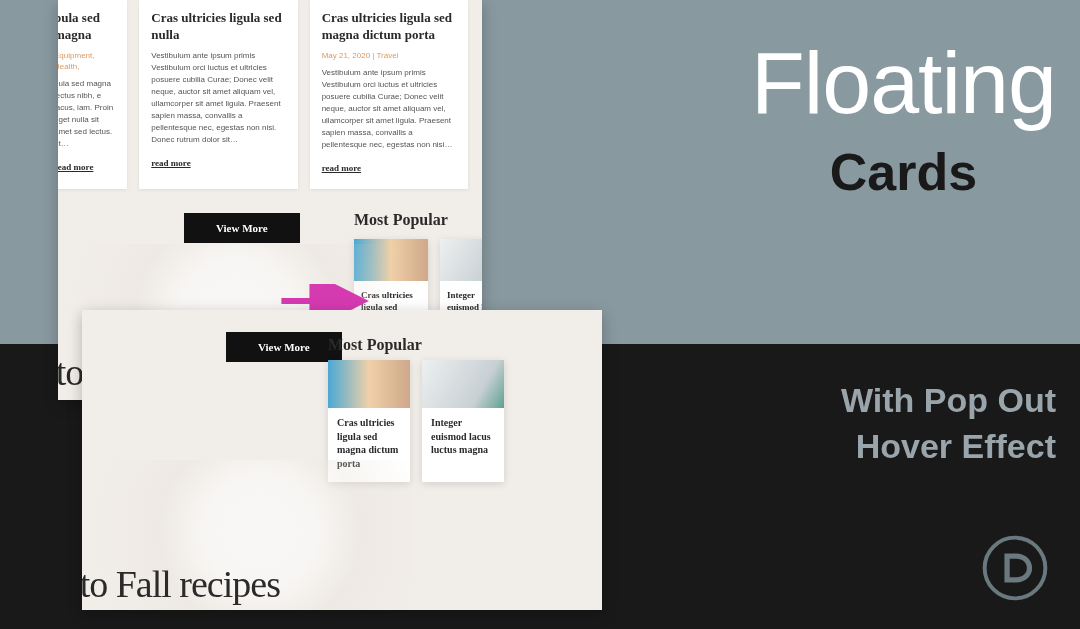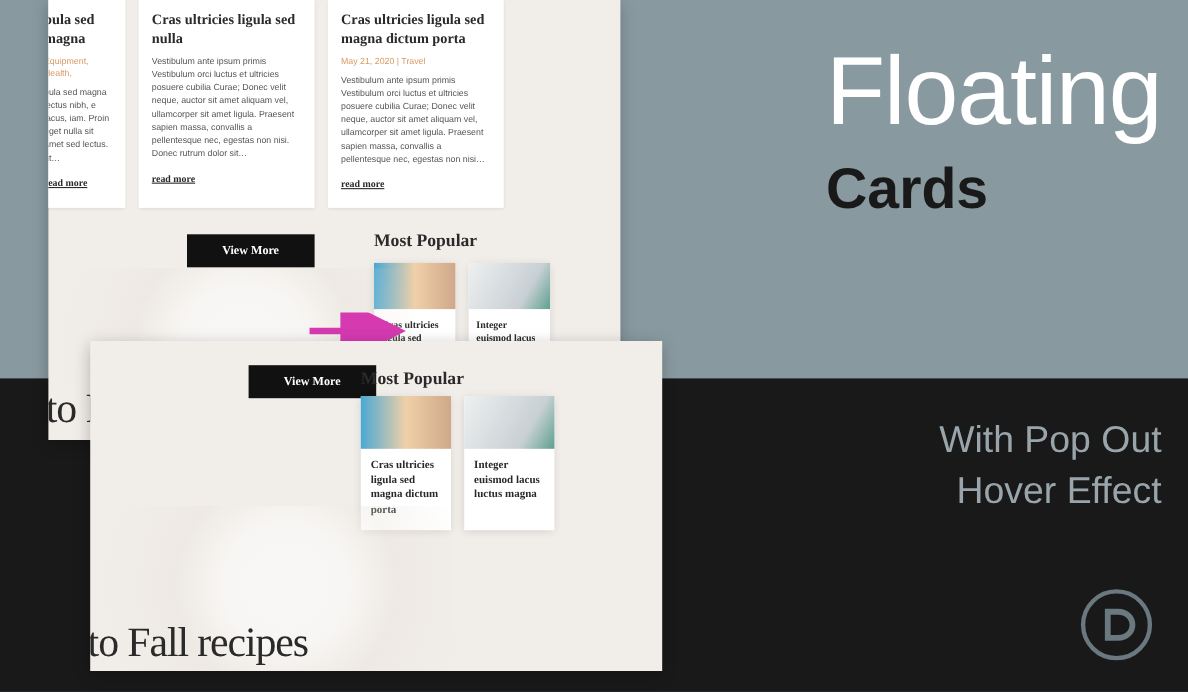--- a/index.html
+++ b/index.html
@@ -1,26 +1,26 @@
 <!DOCTYPE html>
 <html><head>
 <meta charset="utf-8">
 <style>
 *{margin:0;padding:0;box-sizing:border-box;font-family:-apple-system,BlinkMacSystemFont,"Segoe UI",Helvetica,Arial,sans-serif}
 body{width:1080px;height:629px;overflow:hidden;position:relative;background:#8999a0}
 .dark-bg{position:absolute;left:0;top:344px;width:1080px;height:285px;background:#1a1919}
-.title-block{position:absolute;right:24px;top:38px;text-align:left;color:#fff}
+.title-block{position:absolute;right:24px;top:38px;text-align:center;color:#fff}
 .title-line{font-size:88px;font-weight:300;letter-spacing:-1px;line-height:1.02}
 .title-cards{font-size:52px;font-weight:700;color:#1a1919;margin-top:14px}
-.subtitle{position:absolute;right:24px;top:378px;text-align:right;color:#99a5ab;font-size:34px;font-weight:400;line-height:1.35}
+.subtitle{position:absolute;right:24px;top:378px;text-align:right;color:#99a5ab;font-size:34px;font-weight:700;line-height:1.35}
 .divi-logo{position:absolute;right:32px;bottom:28px;width:66px;height:66px}
 .divi-logo svg{width:100%;height:100%}
 
 .screenshot{position:absolute;background:#f1ede9;box-shadow:0 4px 14px rgba(0,0,0,0.25);overflow:hidden}
-.ss1{left:44px;top:0;width:520px;height:400px}
+.ss1{left:58px;top:0;width:424px;height:400px}
 .ss2{left:82px;top:310px;width:520px;height:300px}
 
 .card-row{display:flex;gap:12px;padding:0 14px}
 .card{background:#fff;width:160px;padding:10px 12px 14px;box-shadow:0 1px 3px rgba(0,0,0,0.08)}
 .card.cut{width:86px;margin-left:-30px}
 .card h4{font-family:Georgia,serif;font-size:13px;font-weight:700;color:#2a2a2a;margin-bottom:6px;line-height:1.3}
 .card .meta{font-size:8px;color:#d89a63;margin-bottom:6px;line-height:1.4}
 .card .body{font-size:8px;color:#555;line-height:1.5;margin-bottom:6px}
 .card .readmore{font-size:9px;font-weight:700;font-family:Georgia,serif;text-decoration:underline;color:#2a2a2a}
 

